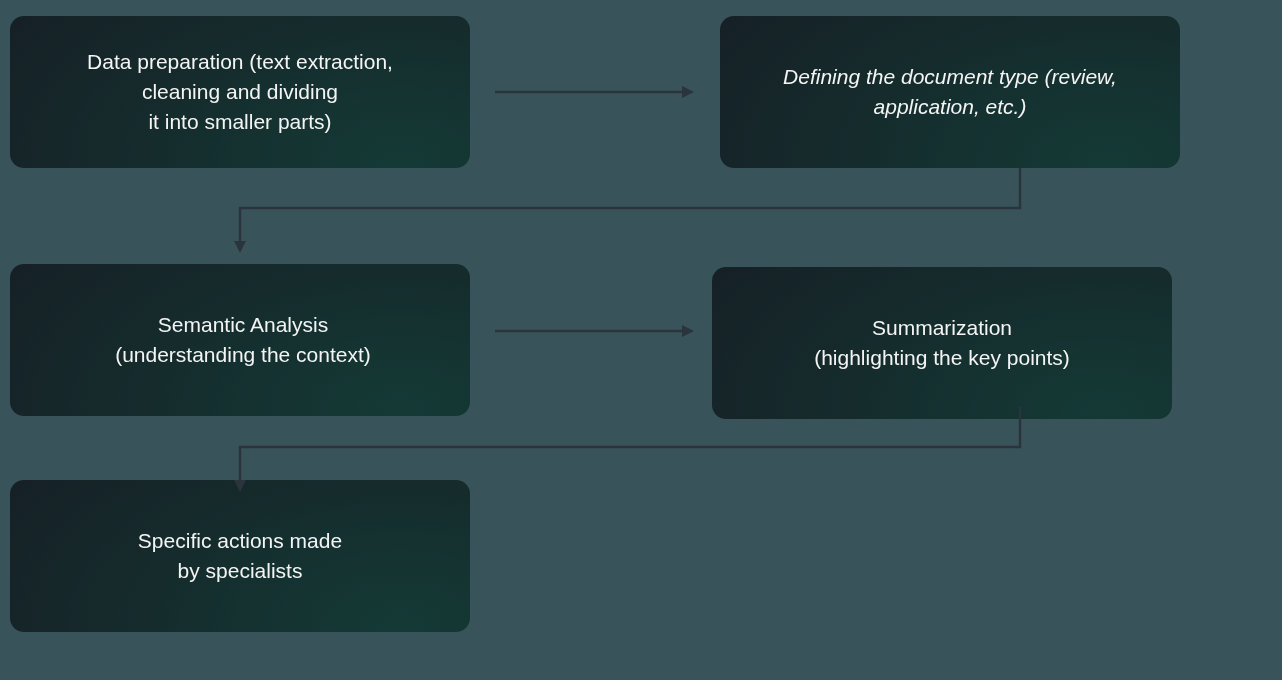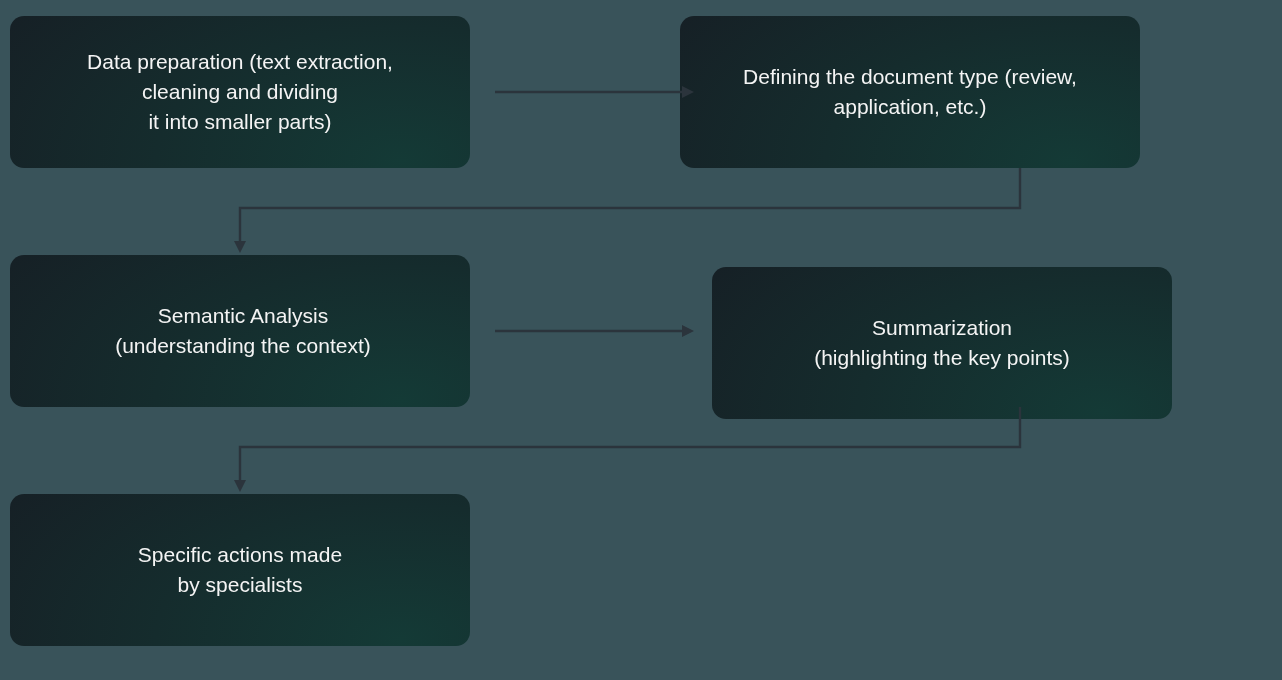--- a/index.html
+++ b/index.html
@@ -53,35 +53,35 @@
 </head>
 <body>
 
 <div class="canvas">
 
   <div class="node" style="left:10px;  top:16px;">
     <span>Data preparation (text extraction,
 cleaning and dividing
 it into smaller parts)</span>
   </div>
-  <div class="node" style="left:680px; top:16px;">
+  <div class="node" style="left:720px; top:16px;font-style:italic;">
     <span>Defining the document type (review,
 application, etc.)</span>
   </div>
 
-  <div class="node" style="left:10px;  top:255px;padding-left:44px;">
+  <div class="node" style="left:10px;  top:264px;padding-left:44px;">
     <span>Semantic Analysis
 (understanding the context)</span>
   </div>
   <div class="node" style="left:712px; top:267px;">
     <span>Summarization
 (highlighting the key points)</span>
   </div>
 
-  <div class="node" style="left:10px;  top:494px;">
+  <div class="node" style="left:10px;  top:480px;">
     <span>Specific actions made
 by specialists</span>
   </div>
 
   <svg class="connector" style="left:470px; top:80px; width:242px; height:30px;">
     <line class="arrow-path" x1="25" y1="12" x2="212" y2="12"></line>
     <polygon class="arrow-head" points="212,6 224,12 212,18"></polygon>
   </svg>
 
   <svg class="connector" style="left:200px; top:168px; width:880px; height:95px;">

